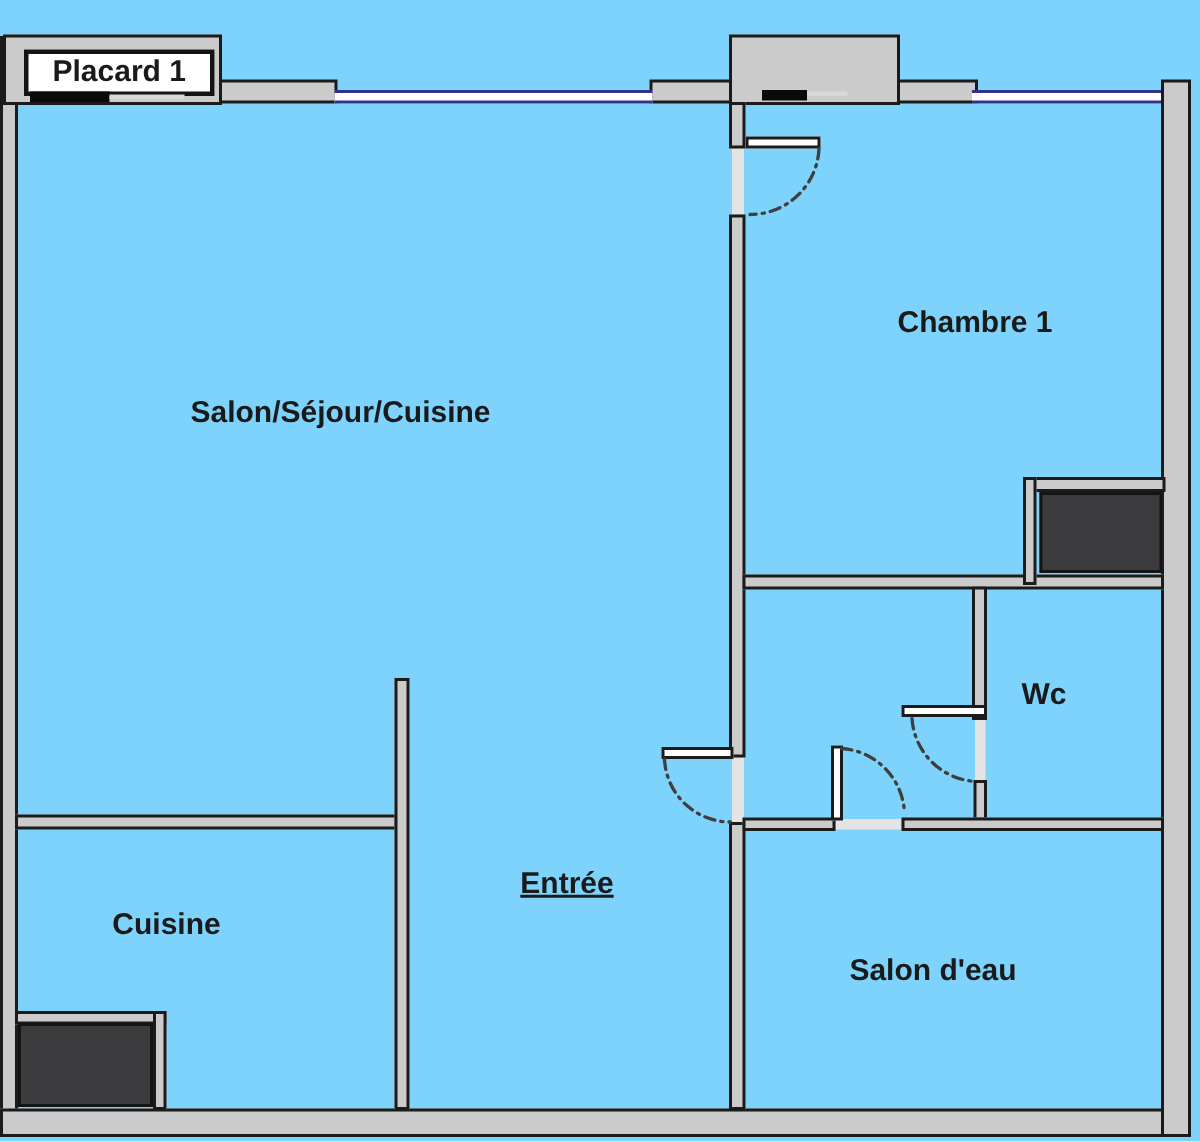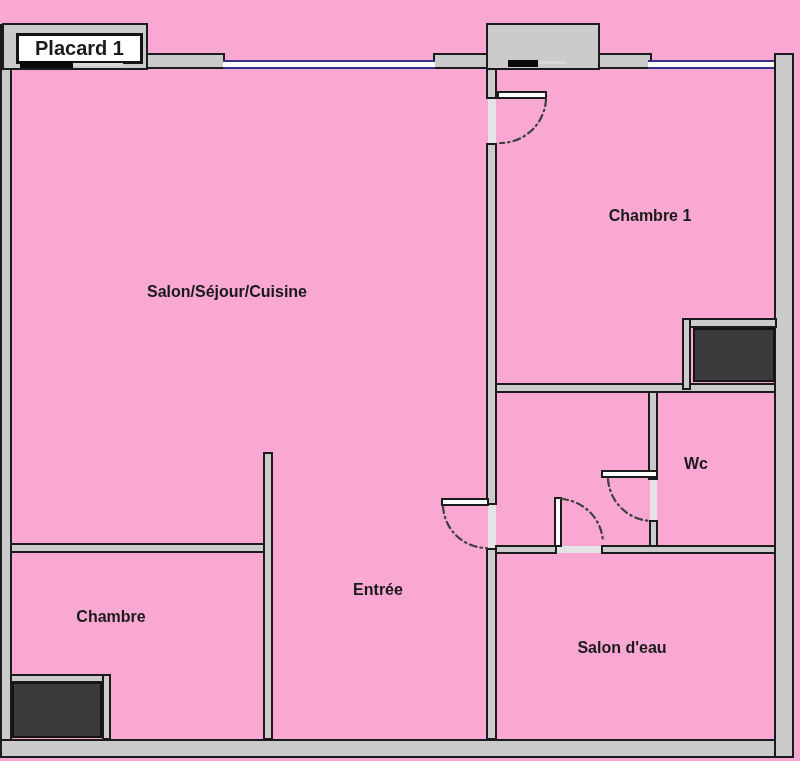--- a/index.html
+++ b/index.html
@@ -1,19 +1,19 @@
 <!DOCTYPE html>
 <html><head>
 <meta charset="utf-8">
 <style>
   html,body{margin:0;padding:0;background:#ffffff;}
   #plan{
     position:relative;
     width:800px;height:761px;
-    background:#f9a8d4;
+    background:#7dd3fc;
     font-family:"Liberation Sans", sans-serif;
     overflow:hidden;
   }
   .wall{
     position:absolute;
     background:#cbcbcb;
     border:2px solid #1b1b1b;
     box-sizing:border-box;
     z-index:2;
   }
@@ -61,21 +61,21 @@
   .track{
     position:absolute;
     background:#d8d8d8;
     z-index:4;
   }
   .room-label{
     position:absolute;
     transform:translate(-50%,-50%);
     font-weight:bold;
     color:#1a1a1a;
-    font-size:16px;
+    font-size:20px;
     white-space:nowrap;
     z-index:5;
   }
   #arcs{
     position:absolute;left:0;top:0;
     z-index:6;
     pointer-events:none;
   }
 </style>
 </head>
@@ -133,25 +133,25 @@
 
   <div class="pbox" style="left:16px;top:33px;width:127px;height:31px;font-size:20px;">
     <span>Placard 1</span>
   </div>
 
   <div class="bar" style="left:20px;top:61px;width:53px;height:7px;"></div>
   <div class="track" style="left:73px;top:63px;width:50px;height:3px;"></div>
   <div class="bar" style="left:508px;top:60px;width:30px;height:7px;"></div>
   <div class="track" style="left:538px;top:61px;width:27px;height:3px;"></div>
 
-  <div class="room-label" style="left:227px;top:292px;">Salon/Séjour/Cuisine</div>
+  <div class="room-label" style="left:227px;top:276px;">Salon/Séjour/Cuisine</div>
   <div class="room-label" style="left:650px;top:216px;">Chambre 1</div>
   <div class="room-label" style="left:696px;top:464px;">Wc</div>
-  <div class="room-label" style="left:111px;top:617px;">Chambre</div>
-  <div class="room-label" style="left:378px;top:590px;">Entrée</div>
+  <div class="room-label" style="left:111px;top:617px;">Cuisine</div>
+  <div class="room-label" style="left:378px;top:590px;text-decoration:underline;">Entrée</div>
   <div class="room-label" style="left:622px;top:648px;">Salon d'eau</div>
 
   <svg id="arcs" width="800" height="761" viewBox="0 0 800 761">
     <path d="M 546,99 A 46 46 0 0 1 500,143" fill="none" stroke="#3f3f3f" stroke-width="2.2" stroke-dasharray="7 4 1.5 4" stroke-linecap="round"></path>
     <path d="M 443,506 A 44 44 0 0 0 487,548" fill="none" stroke="#3f3f3f" stroke-width="2.2" stroke-dasharray="7 4 1.5 4" stroke-linecap="round"></path>
     <path d="M 561,499 A 45 45 0 0 1 603,542" fill="none" stroke="#3f3f3f" stroke-width="2.2" stroke-dasharray="7 4 1.5 4" stroke-linecap="round"></path>
     <path d="M 608,479 A 45 45 0 0 0 651,521" fill="none" stroke="#3f3f3f" stroke-width="2.2" stroke-dasharray="7 4 1.5 4" stroke-linecap="round"></path>
   </svg>
 
 </div>

